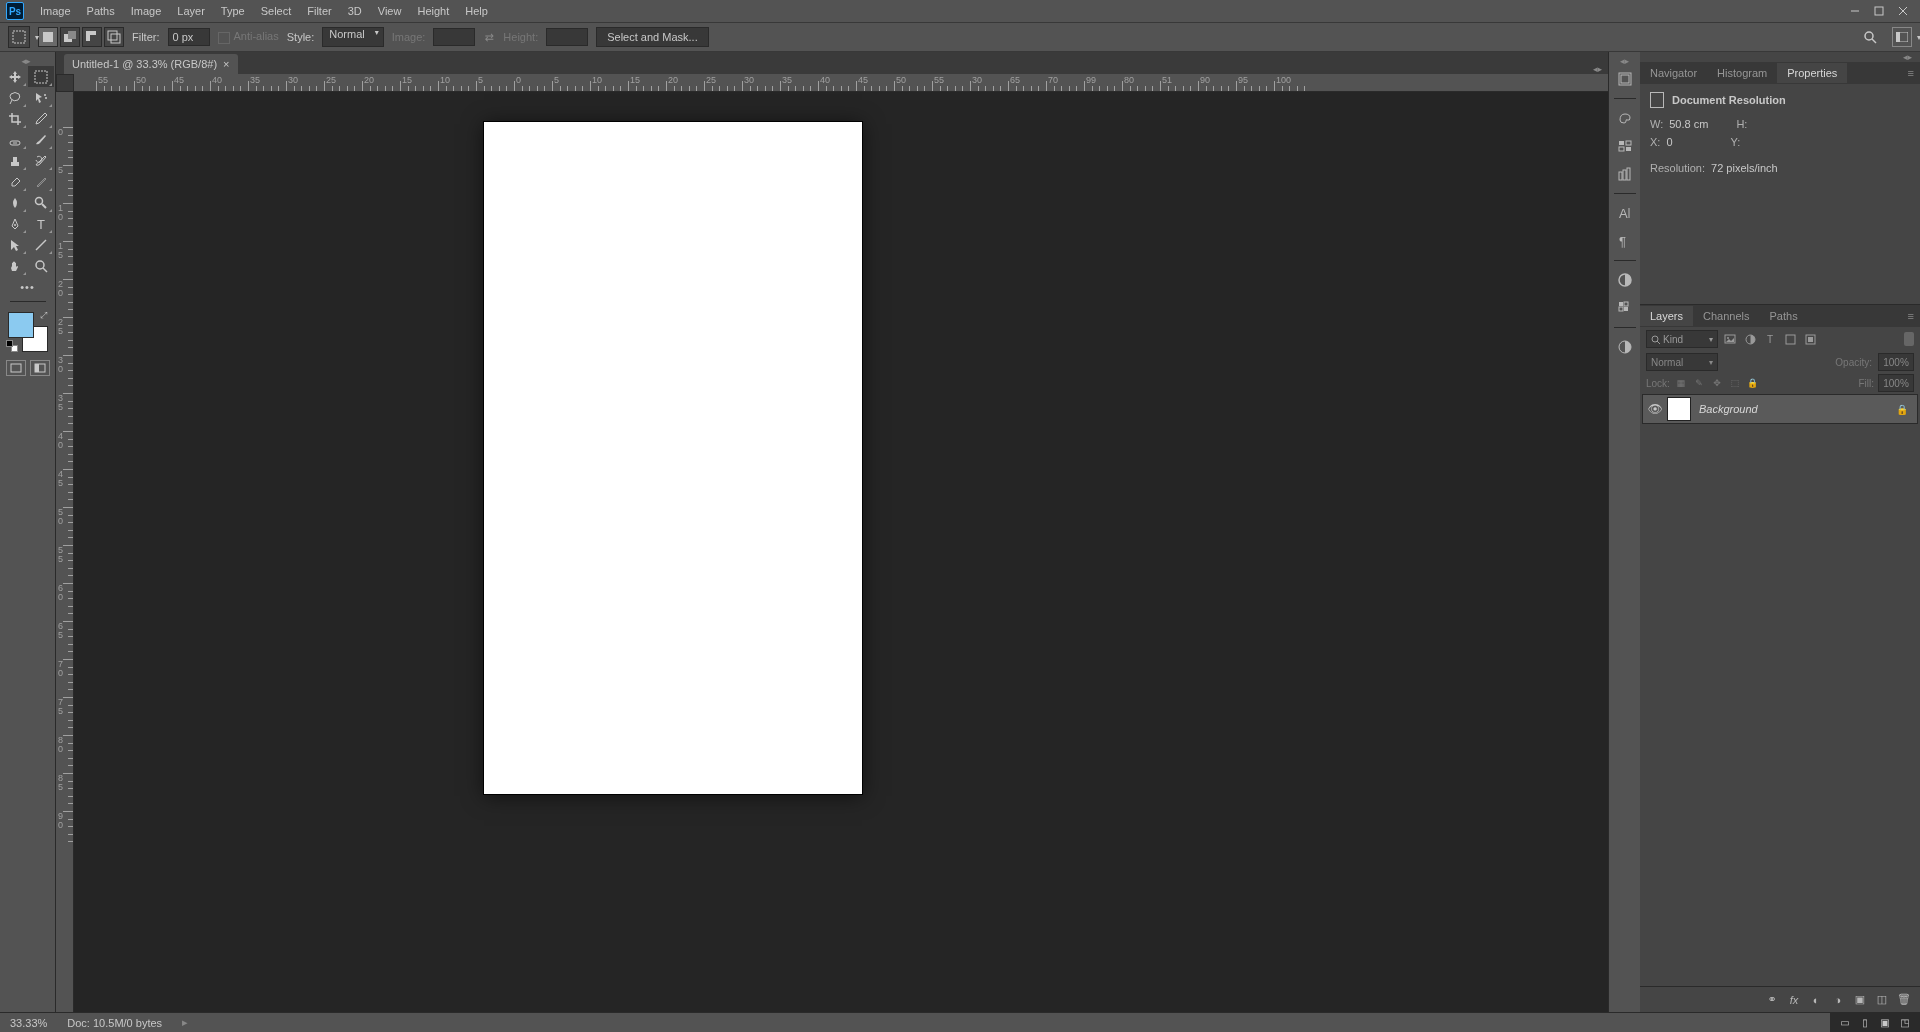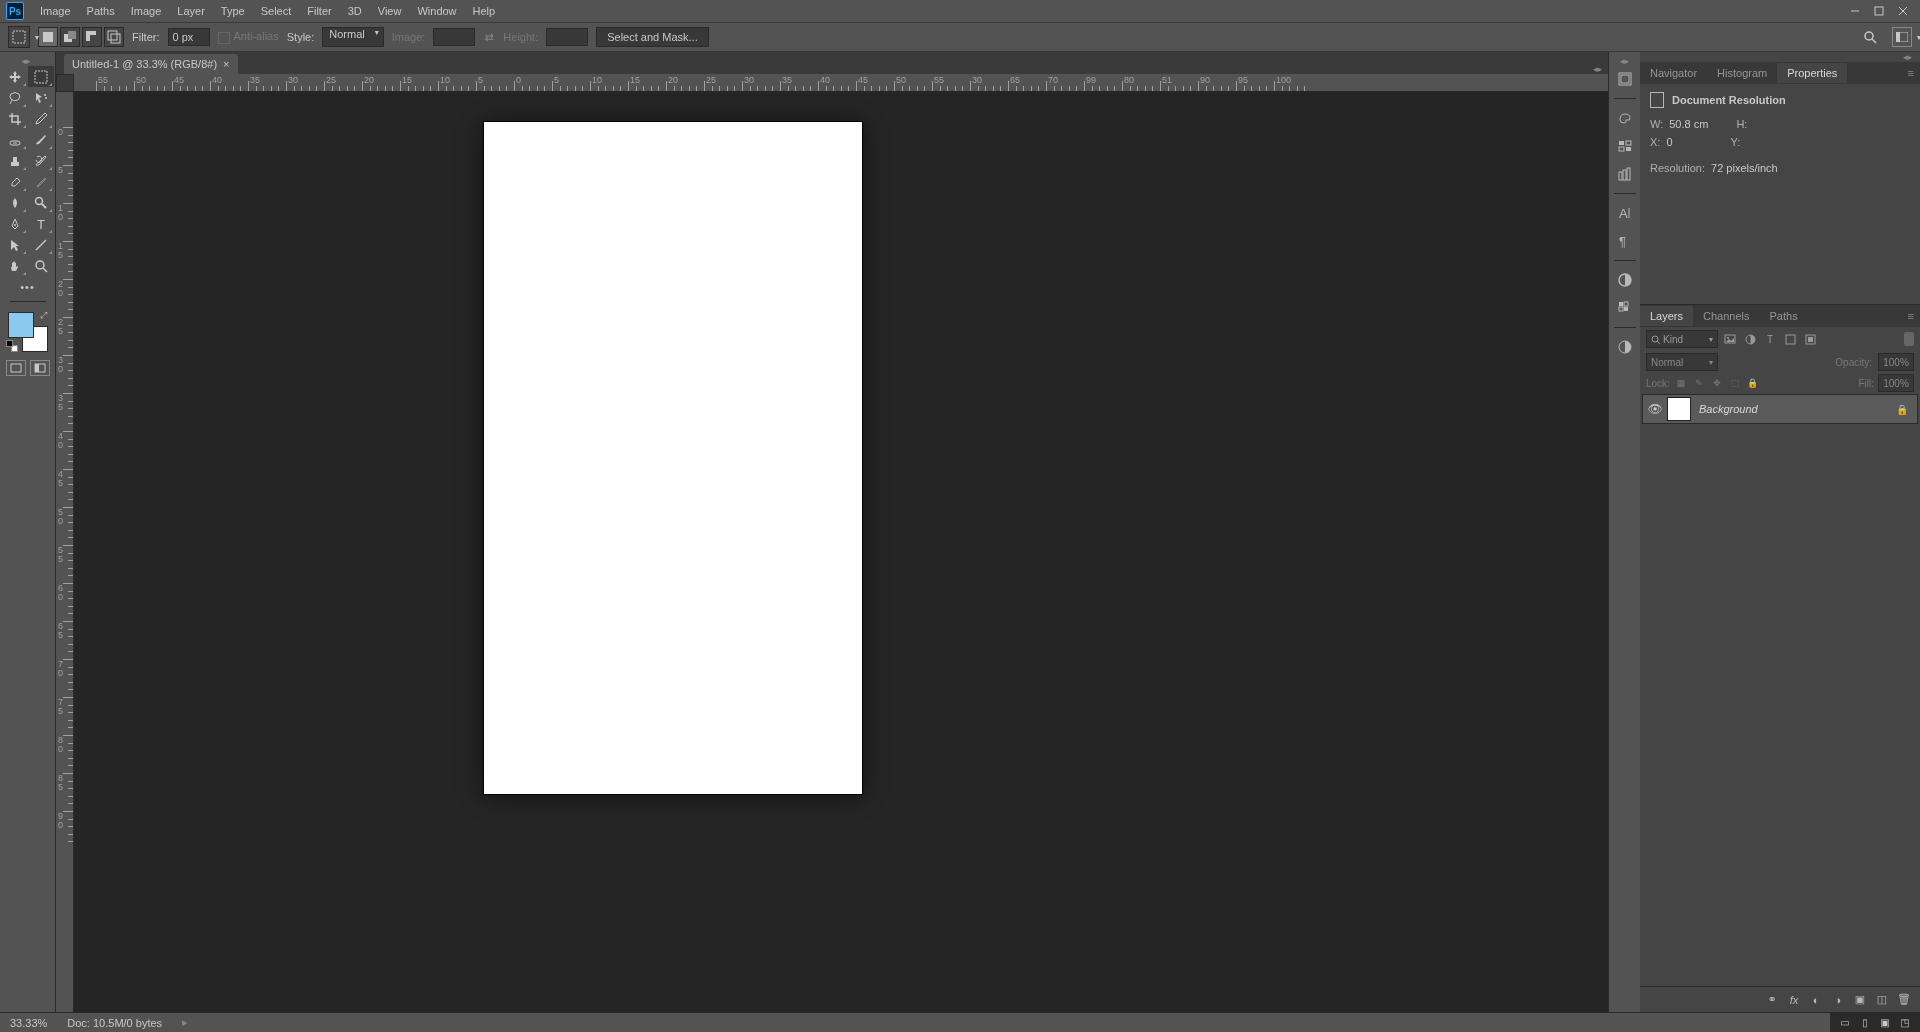--- a/index.html
+++ b/index.html
@@ -129,21 +129,21 @@
   <div class="menu">
     <div class="menu-item">Image</div>
     <div class="menu-item">Paths</div>
     <div class="menu-item">Image</div>
     <div class="menu-item">Layer</div>
     <div class="menu-item">Type</div>
     <div class="menu-item">Select</div>
     <div class="menu-item">Filter</div>
     <div class="menu-item">3D</div>
     <div class="menu-item">View</div>
-    <div class="menu-item">Window</div>
+    <div class="menu-item">Height</div>
     <div class="menu-item">Help</div>
   </div>
   <div class="win-controls">
     <div class="win-btn">
         <svg width="10" height="10">
           <line x1="1" y1="5" x2="9" y2="5" stroke="#c8c8c8"></line>
         </svg>
       </div>
     <div class="win-btn">
         <svg width="10" height="10">

